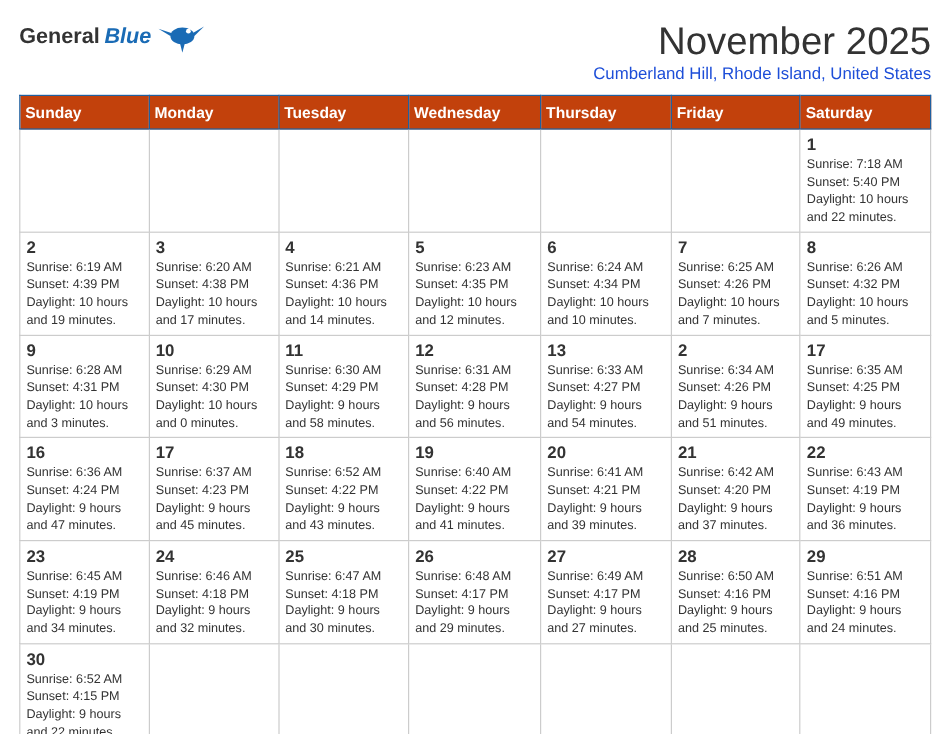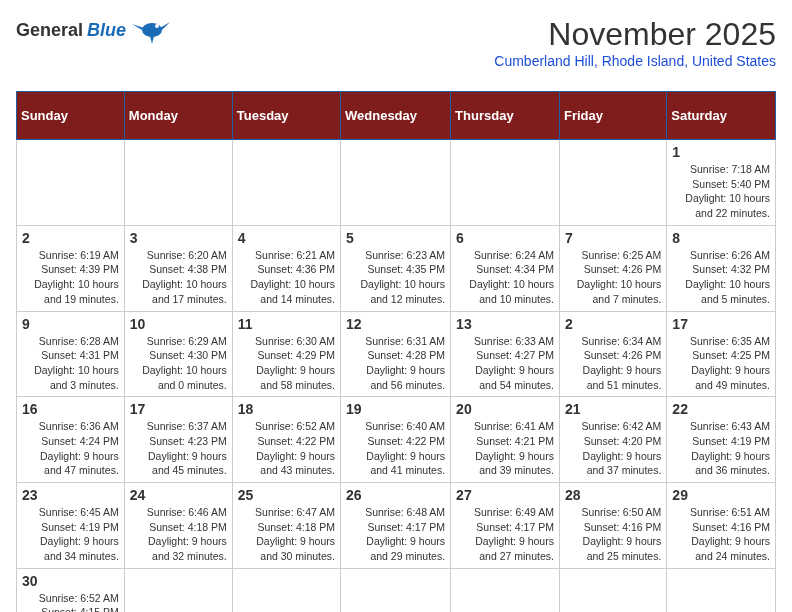--- a/index.html
+++ b/index.html
@@ -7,21 +7,21 @@
       font-family: Arial, sans-serif;
       background: #fff;
       width: 792px;
       min-height: 612px;
       padding: 16px;
     }
     .header {
       display: flex;
       justify-content: space-between;
       align-items: flex-start;
-      margin-bottom: 22px;
+      margin-bottom: 10px;
     }
     .logo {
       display: flex;
       flex-direction: column;
       align-items: flex-start;
     }
     .title-block {
       text-align: right;
     }
     .month-title {
@@ -32,25 +32,25 @@
     .location {
       font-size: 14px;
       color: #1d4ed8;
     }
     .calendar {
       width: 100%;
       border-collapse: collapse;
       border: 1px solid #ccc;
     }
     .calendar th {
-      background-color: #7f1d1d;
+      background-color: #c2410c;
       color: #fff;
       font-size: 13px;
       font-weight: bold;
-      padding: 16px 4px;
+      padding: 6px 4px;
       text-align: left;
       border: 1px solid #2060a0;
     }
     .calendar td {
       border: 1px solid #ccc;
       vertical-align: top;
       padding: 4px 5px;
       width: 113px;
       min-height: 70px;
       background: #fff;
@@ -61,21 +61,20 @@
       font-size: 14px;
       font-weight: bold;
       color: #333;
       display: block;
       margin-bottom: 2px;
     }
     .day-info {
       font-size: 10.5px;
       color: #333;
       line-height: 1.4;
-      text-align: right;
     }
     .empty-cell {
       background: #f5f5f5;
     }
   </style>
 </head>
 <body>
 
 <div class="header">
   <div class="logo">

